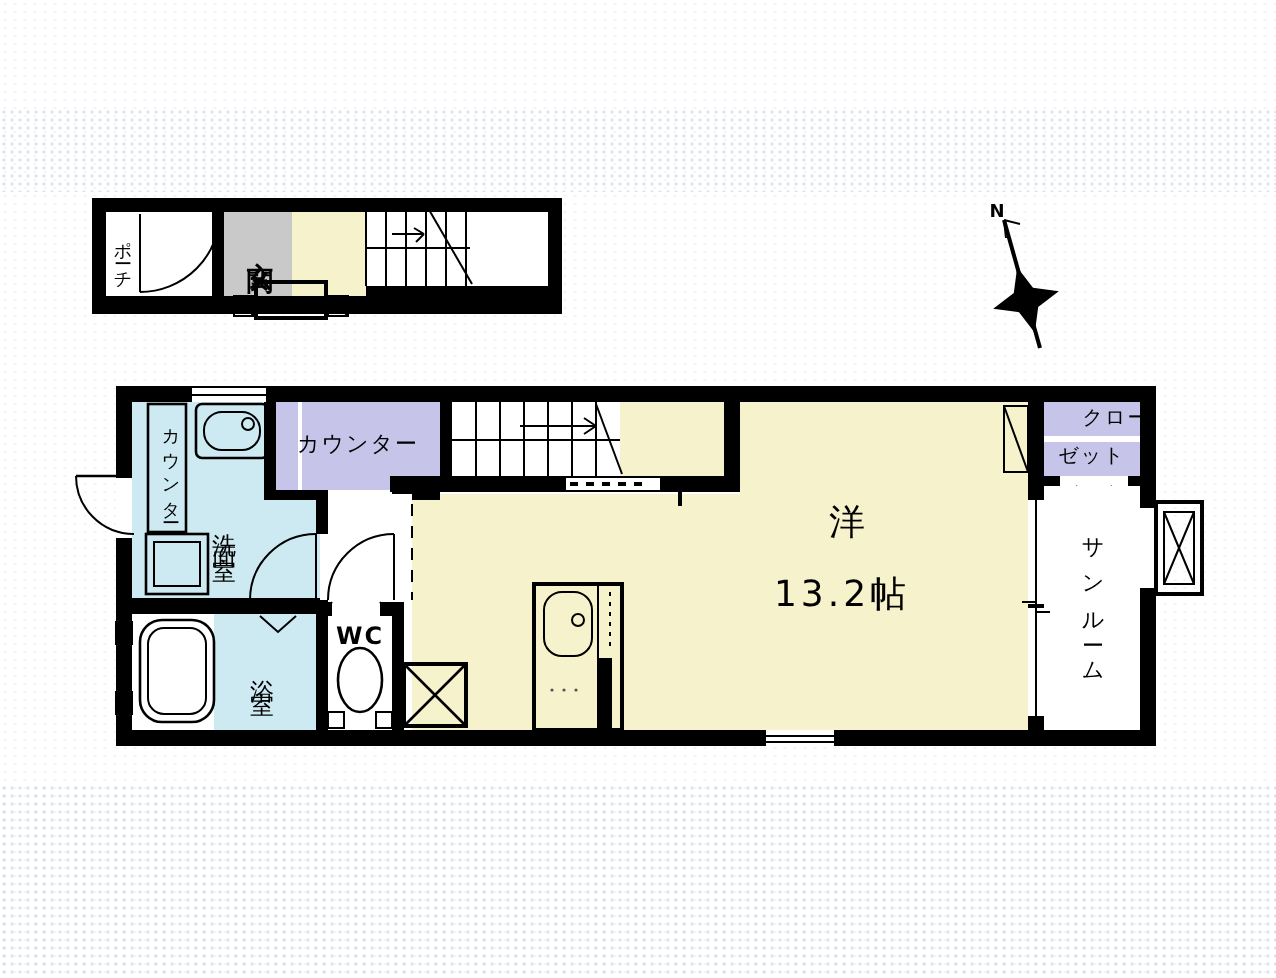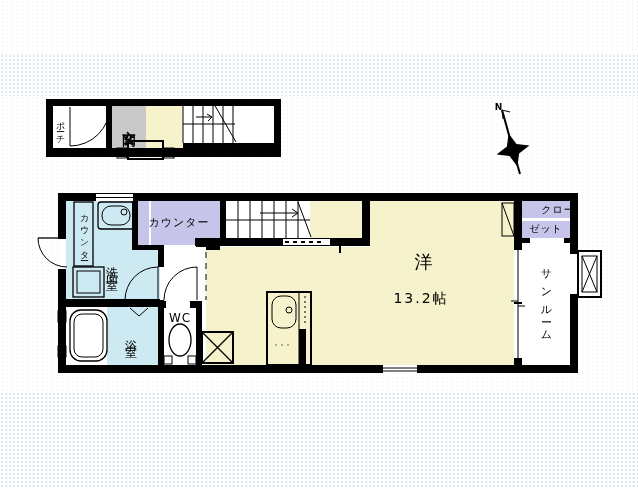--- a/index.html
+++ b/index.html
@@ -225,19 +225,19 @@
   </svg>
 
   <div class="lbl v" style="left:60px;top:128px;font-size:9px;letter-spacing:2px;">ポーチ</div>
   <div class="lbl v" style="left:129px;top:124px;font-size:13px;letter-spacing:4px;font-weight:600;">玄関</div>
   <div class="lbl" style="left:499px;top:107px;font-size:9px;font-weight:600;">N</div>
 
   <div class="lbl v" style="left:84px;top:233px;font-size:9px;letter-spacing:2px;">カウンター</div>
   <div class="lbl v" style="left:112px;top:266px;font-size:12px;letter-spacing:6px;">洗面室</div>
   <div class="lbl" style="left:179px;top:222px;font-size:11px;letter-spacing:1px;">カウンター</div>
   <div class="lbl v" style="left:131px;top:336px;font-size:12px;letter-spacing:6px;">浴室</div>
-  <div class="lbl" style="left:180px;top:318px;font-size:12px;font-weight:400;">WC</div>
+  <div class="lbl" style="left:180px;top:318px;font-size:12px;font-weight:700;">WC</div>
   <div class="lbl" style="left:424px;top:262px;font-size:18px;">洋</div>
-  <div class="lbl" style="left:421px;top:298px;font-size:14px;letter-spacing:2px;">13.2帖</div>
+  <div class="lbl" style="left:421px;top:298px;font-size:18px;letter-spacing:2px;">13.2帖</div>
   <div class="lbl" style="left:558px;top:210px;font-size:10px;">クロー</div>
   <div class="lbl" style="left:546px;top:229px;font-size:10px;">ゼット</div>
   <div class="lbl v" style="left:546px;top:301px;font-size:11px;letter-spacing:6px;">サンルーム</div>
 </div>
 
 </body></html>

